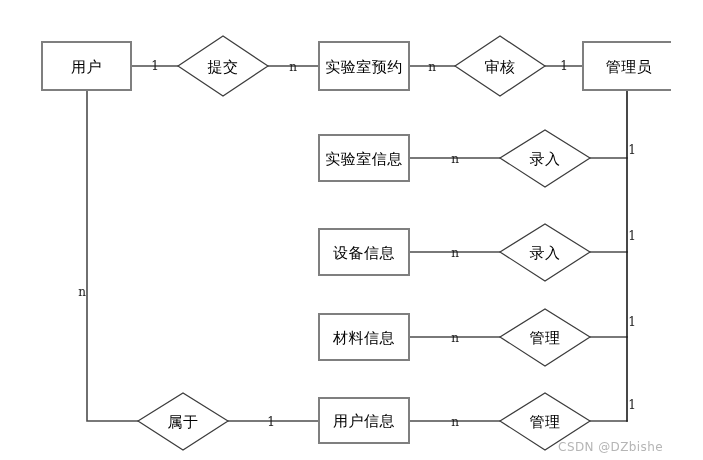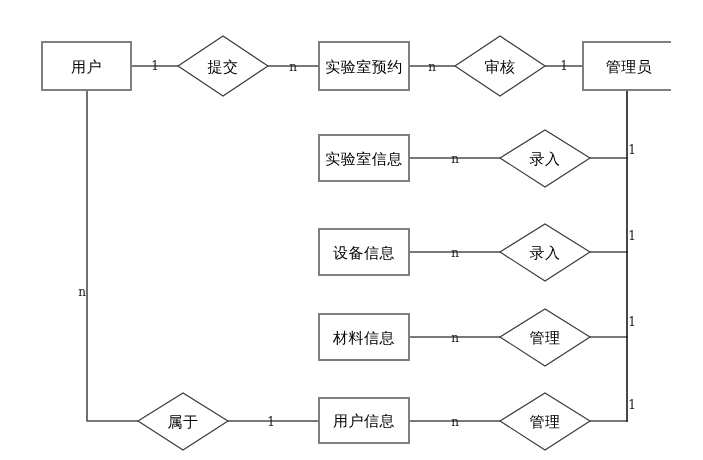--- a/index.html
+++ b/index.html
@@ -198,14 +198,15 @@
 
       <text class="card-label" x="455" y="422">n</text>
       <text class="card-label" x="632" y="405">1</text>
 
       <text class="card-label" x="271" y="422">1</text>
       <text class="card-label" x="82" y="292">n</text>
     </g>
 
   </svg>
 
+  <div class="watermark">CSDN @DZbishe</div>
 
 </div>
 
 </body></html>

